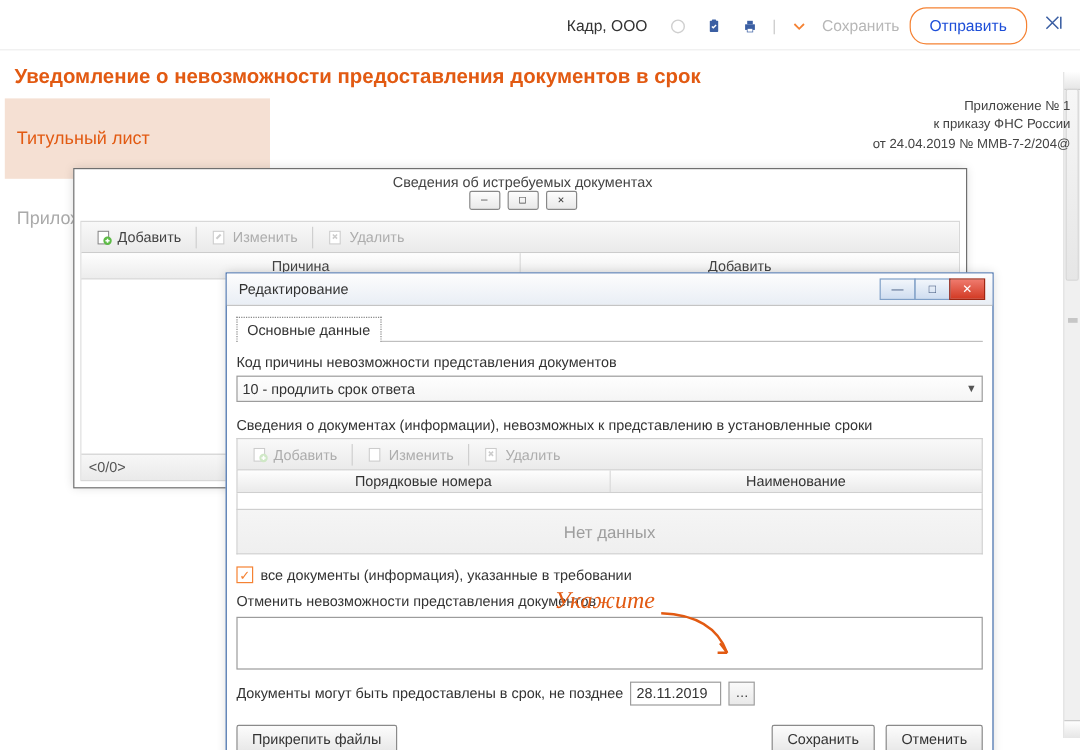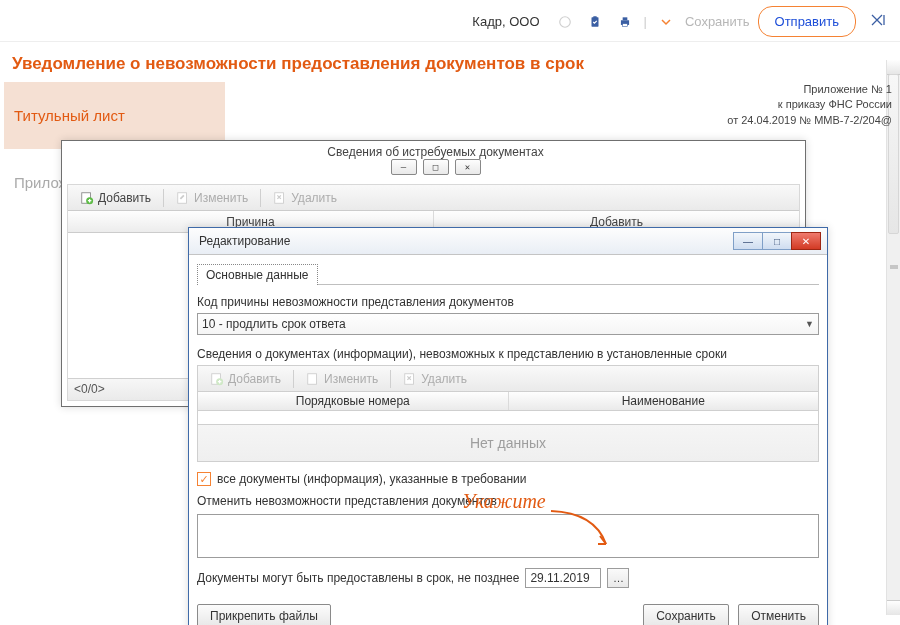--- a/index.html
+++ b/index.html
@@ -474,21 +474,21 @@
       <span class="chk">✓</span>
       <span>все документы (информация), указанные в требовании</span>
     </div>
 
     <div class="label-row" style="margin-top:6px;">Отменить невозможности представления документов</div>
     <div class="textarea"></div>
 
     <div class="date-row">
       <span>Документы могут быть предоставлены в срок, не позднее</span>
       <span class="date-input">
-          <span>29.11.2019</span>
+          <span>28.11.2019</span>
         </span>
       <span class="date-btn">…</span>
     </div>
 
     <div class="footer-btns">
       <span class="wbtn">Прикрепить файлы</span>
       <span>
         <span class="wbtn">Сохранить</span>
         <span class="wbtn" style="margin-left:6px;">Отменить</span>
       </span>

